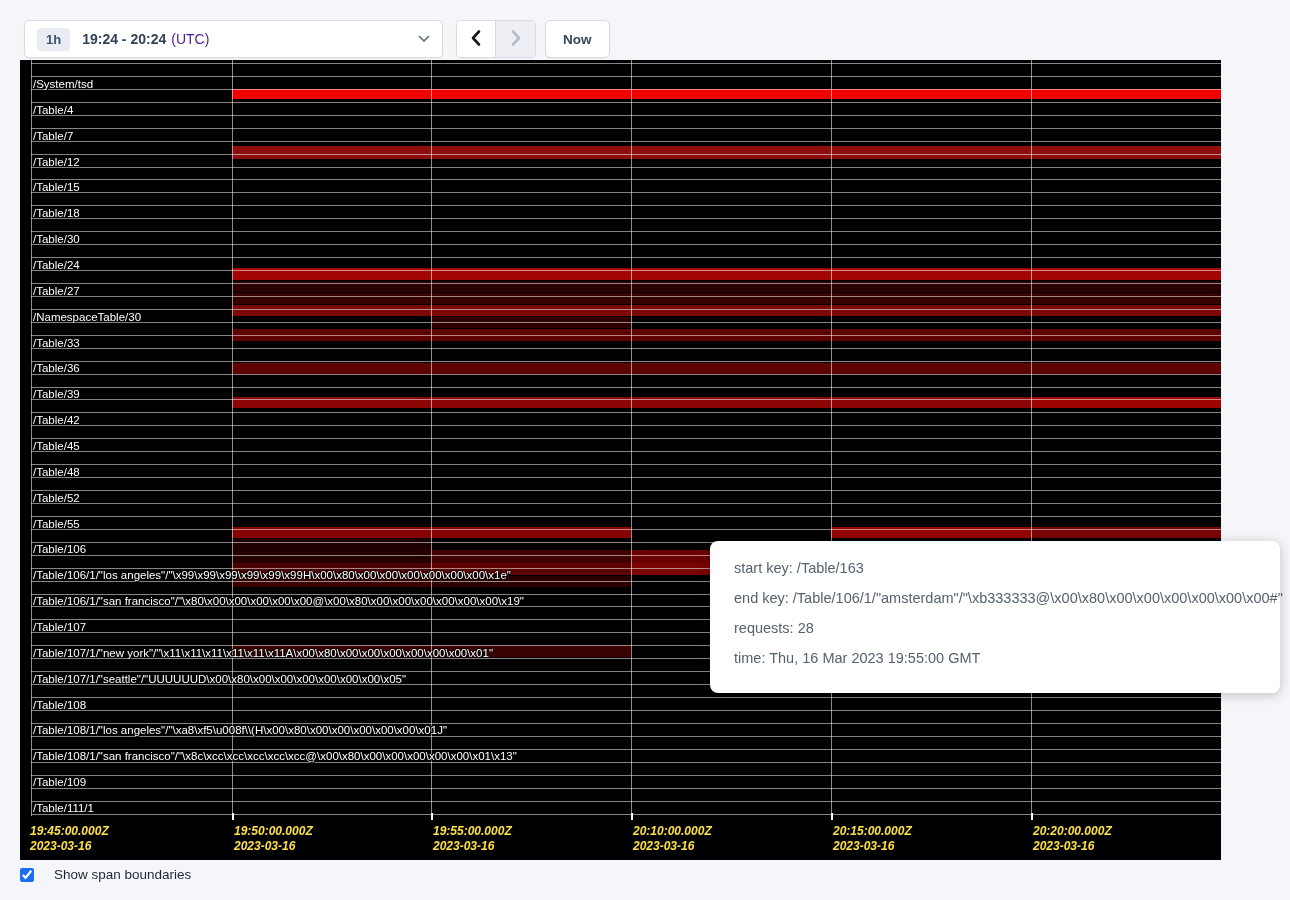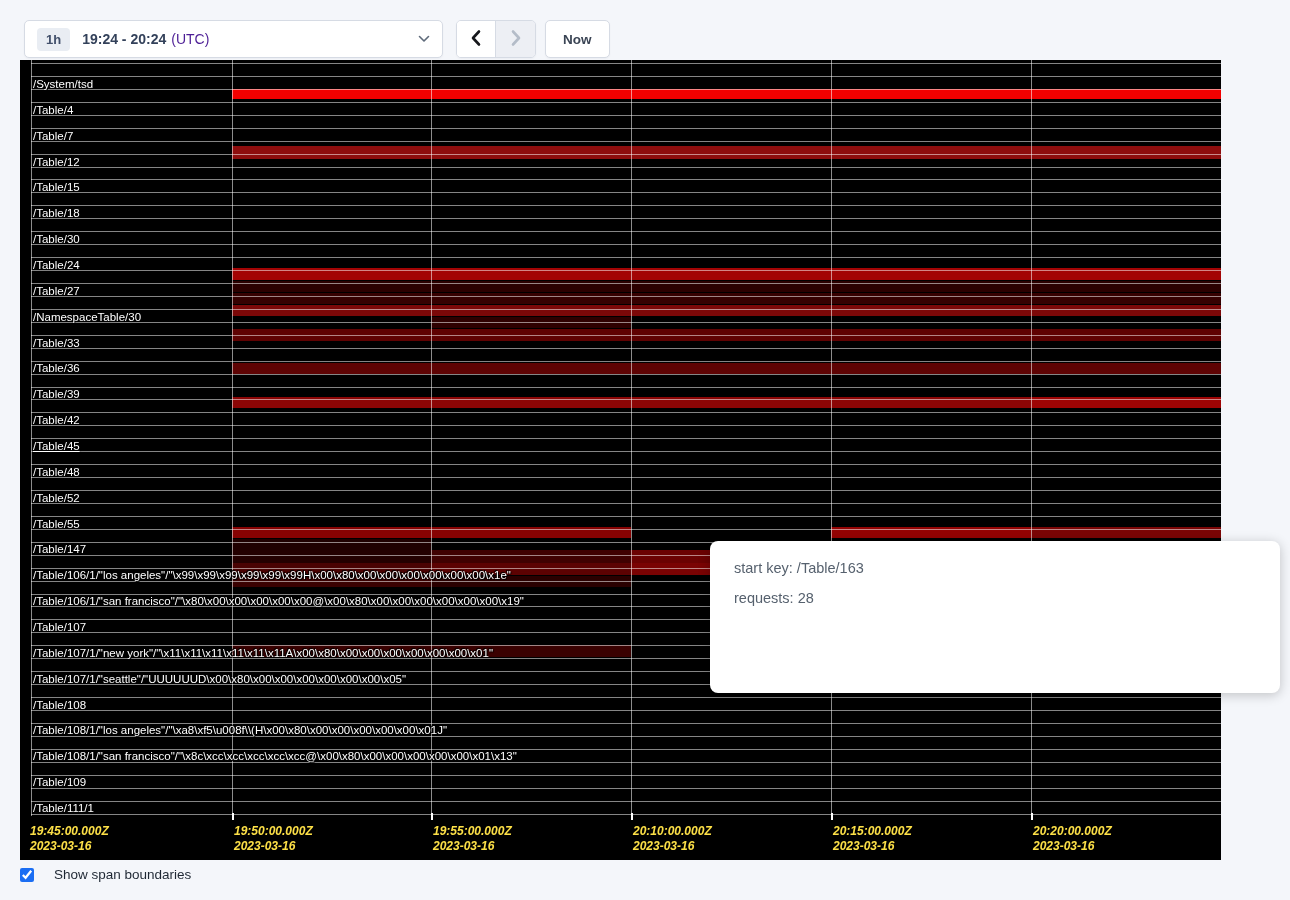--- a/index.html
+++ b/index.html
@@ -195,25 +195,25 @@
       <div class="span-label" style="left: 13px; top: 121.428px;">/Table/15</div>
       <div class="span-label" style="left: 13px; top: 147.285px;">/Table/18</div>
       <div class="span-label" style="left: 13px; top: 173.142px;">/Table/30</div>
       <div class="span-label" style="left: 13px; top: 198.999px;">/Table/24</div>
       <div class="span-label" style="left: 13px; top: 224.856px;">/Table/27</div>
       <div class="span-label" style="left: 13px; top: 250.713px;">/NamespaceTable/30</div>
       <div class="span-label" style="left: 13px; top: 276.57px; text-align: center;">/Table/33</div>
       <div class="span-label" style="left: 13px; top: 302.427px;">/Table/36</div>
       <div class="span-label" style="left: 13px; top: 328.284px;">/Table/39</div>
       <div class="span-label" style="left: 13px; top: 354.141px;">/Table/42</div>
-      <div class="span-label" style="left: 13px; top: 379.998px; text-decoration: underline;">/Table/45</div>
+      <div class="span-label" style="left: 13px; top: 379.998px;">/Table/45</div>
       <div class="span-label" style="left: 13px; top: 405.855px;">/Table/48</div>
       <div class="span-label" style="left: 13px; top: 431.712px;">/Table/52</div>
       <div class="span-label" style="left: 13px; top: 457.569px;">/Table/55</div>
-      <div class="span-label" style="left: 13px; top: 483.426px;">/Table/147</div>
+      <div class="span-label" style="left: 13px; top: 483.426px;">/Table/106</div>
       <div class="span-label" style="left: 13px; top: 509.283px;">/Table/106/1/"los angeles"/"\x99\x99\x99\x99\x99\x99H\x00\x80\x00\x00\x00\x00\x00\x00\x1e"</div>
       <div class="span-label" style="left: 13px; top: 535.14px;">/Table/106/1/"san francisco"/"\x80\x00\x00\x00\x00\x00@\x00\x80\x00\x00\x00\x00\x00\x00\x19"</div>
       <div class="span-label" style="left: 13px; top: 560.997px;">/Table/107</div>
       <div class="span-label" style="left: 13px; top: 586.854px;">/Table/107/1/"new york"/"\x11\x11\x11\x11\x11\x11A\x00\x80\x00\x00\x00\x00\x00\x00\x01"</div>
       <div class="span-label" style="left: 13px; top: 612.711px;">/Table/107/1/"seattle"/"UUUUUUD\x00\x80\x00\x00\x00\x00\x00\x00\x05"</div>
       <div class="span-label" style="left: 13px; top: 638.568px;">/Table/108</div>
       <div class="span-label" style="left: 13px; top: 664.425px;">/Table/108/1/"los angeles"/"\xa8\xf5\u008f\\(H\x00\x80\x00\x00\x00\x00\x00\x01J"</div>
       <div class="span-label" style="left: 13px; top: 690.282px;">/Table/108/1/"san francisco"/"\x8c\xcc\xcc\xcc\xcc\xcc@\x00\x80\x00\x00\x00\x00\x00\x01\x13"</div>
       <div class="span-label" style="left: 13px; top: 716.139px;">/Table/109</div>
       <div class="span-label" style="left: 13px; top: 741.996px;">/Table/111/1</div>
@@ -238,21 +238,23 @@
         <div class="axis-date">2023-03-16</div>
       </div>
       <div class="axis-item" style="left: 1013px; top: 764px;">
         <div class="axis-time">20:20:00.000Z</div>
         <div class="axis-date">2023-03-16</div>
       </div>
     </div>
 
   <div class="tooltip">
     <div class="tooltip-line">start key: /Table/163</div>
+    <div class="tooltip-line">end key: /Table/106/1/"amsterdam"/"\xb333333@\x00\x80\x00\x00\x00\x00\x00\x00#"</div>
     <div class="tooltip-line">requests: 28</div>
+    <div class="tooltip-line">time: Thu, 16 Mar 2023 19:55:00 GMT</div>
   </div>
 
   <div class="footer">
     <input type="checkbox" id="spanBoundaries" checked="" style="">
     <label for="spanBoundaries">Show span boundaries</label>
   </div>
 
 </div>
 
 </body></html>

